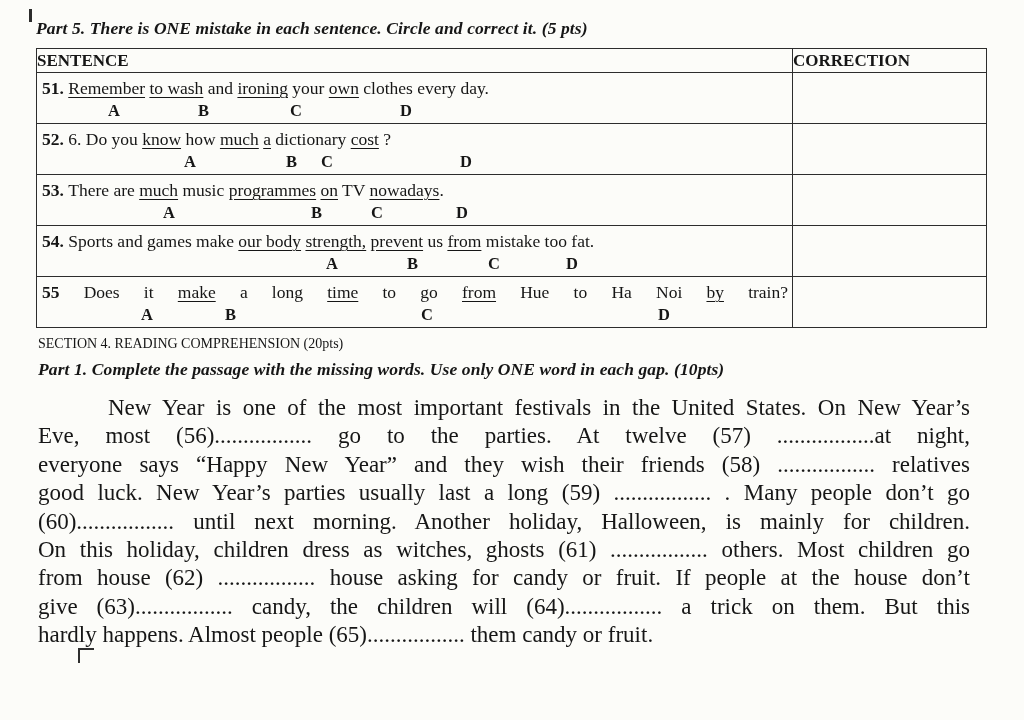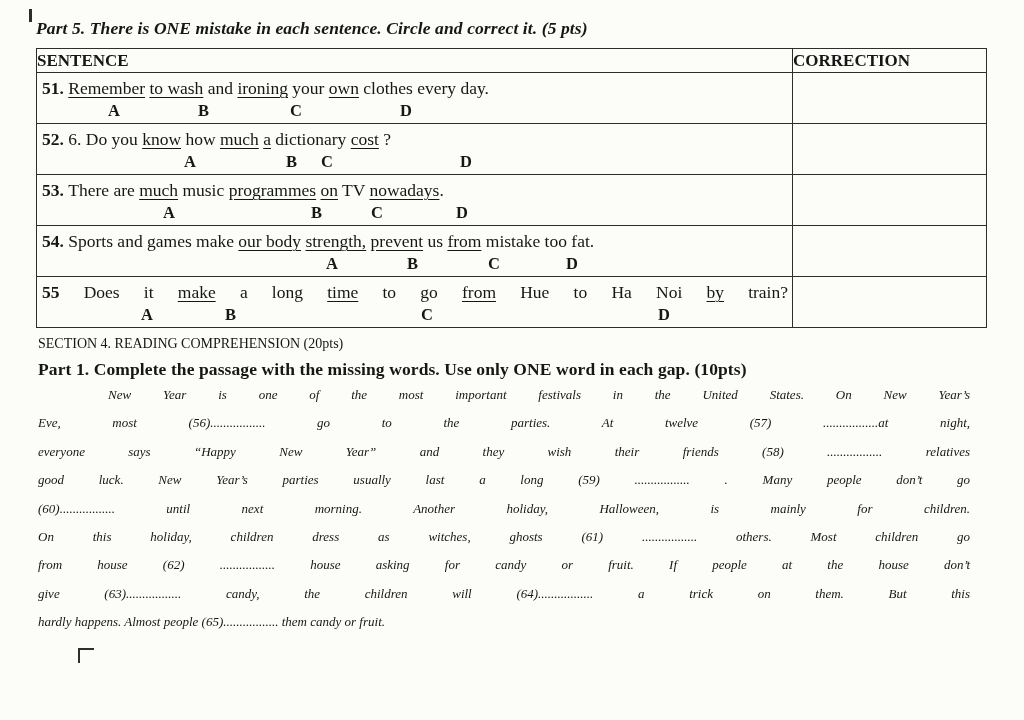--- a/index.html
+++ b/index.html
@@ -19,22 +19,22 @@
   .mistake-table th{font-size:17px;font-weight:bold;height:23px;text-align:left;padding:0;}
   .sentence-cell{padding:3px 4px 0 5px;vertical-align:top;}
   .sentence-line{font-size:17.5px;line-height:24px;white-space:nowrap;}
   .justify .sentence-line{white-space:normal;text-align:justify;text-align-last:justify;}
   .b{font-weight:bold;}
   .u{text-decoration:underline;text-underline-offset:3px;text-decoration-thickness:1.3px;}
   .label-line{position:relative;height:23px;font-weight:bold;font-size:16.5px;}
   .label-line span{position:absolute;top:1px;}
   .correction-cell{background:transparent;}
   .section4-title{font-size:14px;font-weight:normal;margin:8px 0 0 2px;}
-  .part1-title{font-size:17.5px;font-weight:bold;margin:7px 0 0 2px;letter-spacing:.1px;}
-  .passage{margin:1px 0 0 2px;width:932px;font-size:13px;font-style:italic;}
+  .part1-title{font-size:17.5px;font-weight:bold;font-style:italic;margin:7px 0 0 2px;letter-spacing:.1px;}
+  .passage{margin:14px 0 0 2px;width:932px;font-size:23px;}
   .pline{line-height:28.4px;text-align:justify;text-align-last:justify;}
   .pline.indent{text-indent:70px;}
   .pline.last{text-align-last:left;}
   .artifact-top{position:absolute;left:29px;top:9px;width:3px;height:13px;background:#2c2c2c;}
   .artifact-bottom{position:absolute;left:78px;bottom:0;width:14px;height:13px;border-left:2px solid #2e2e2e;border-top:2px solid #2e2e2e;}
 </style>
 </head>
 <body>
 
 <div class="page">

